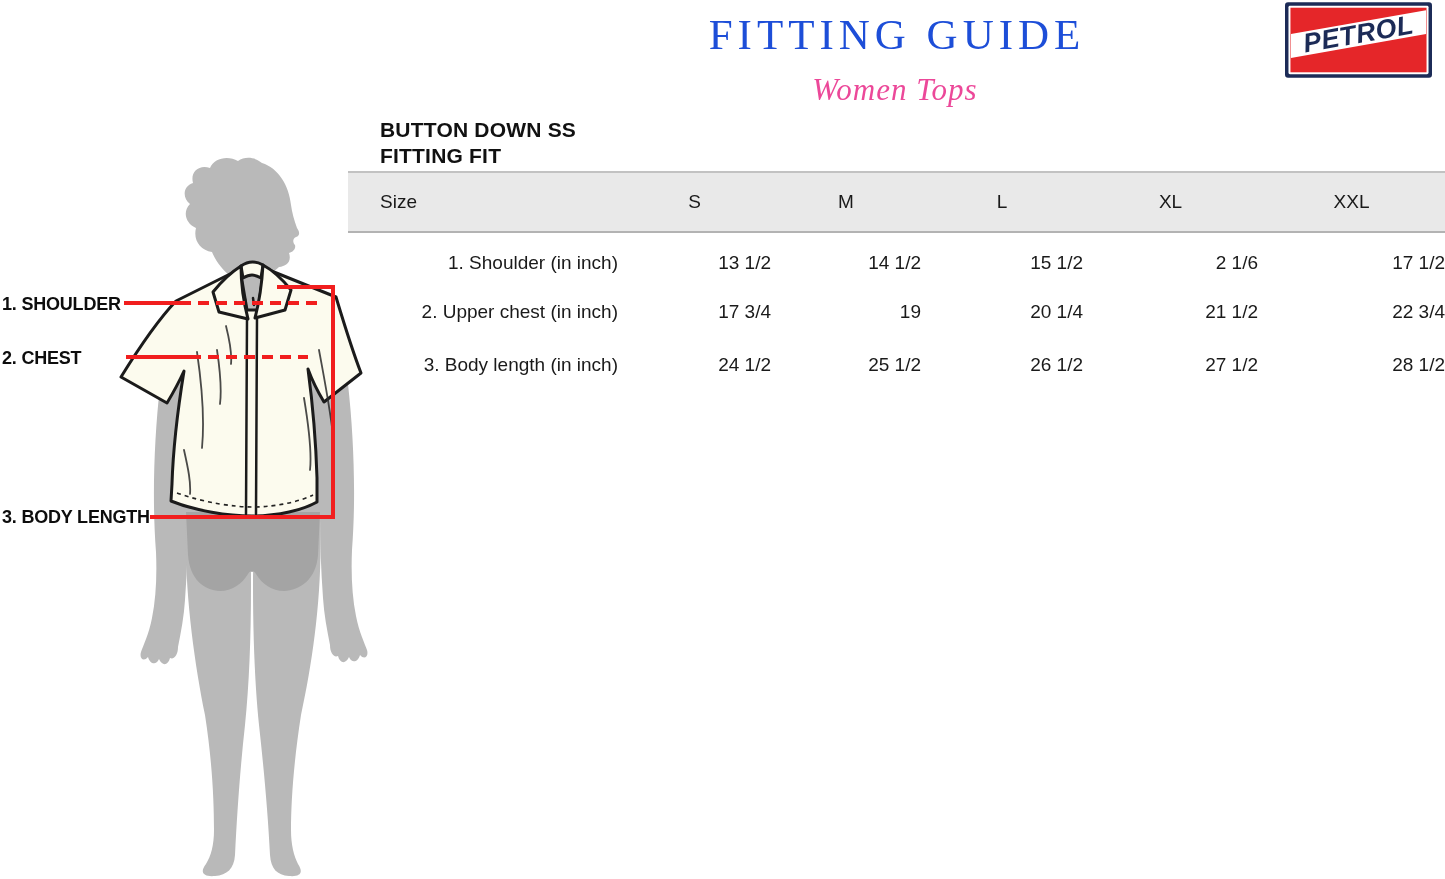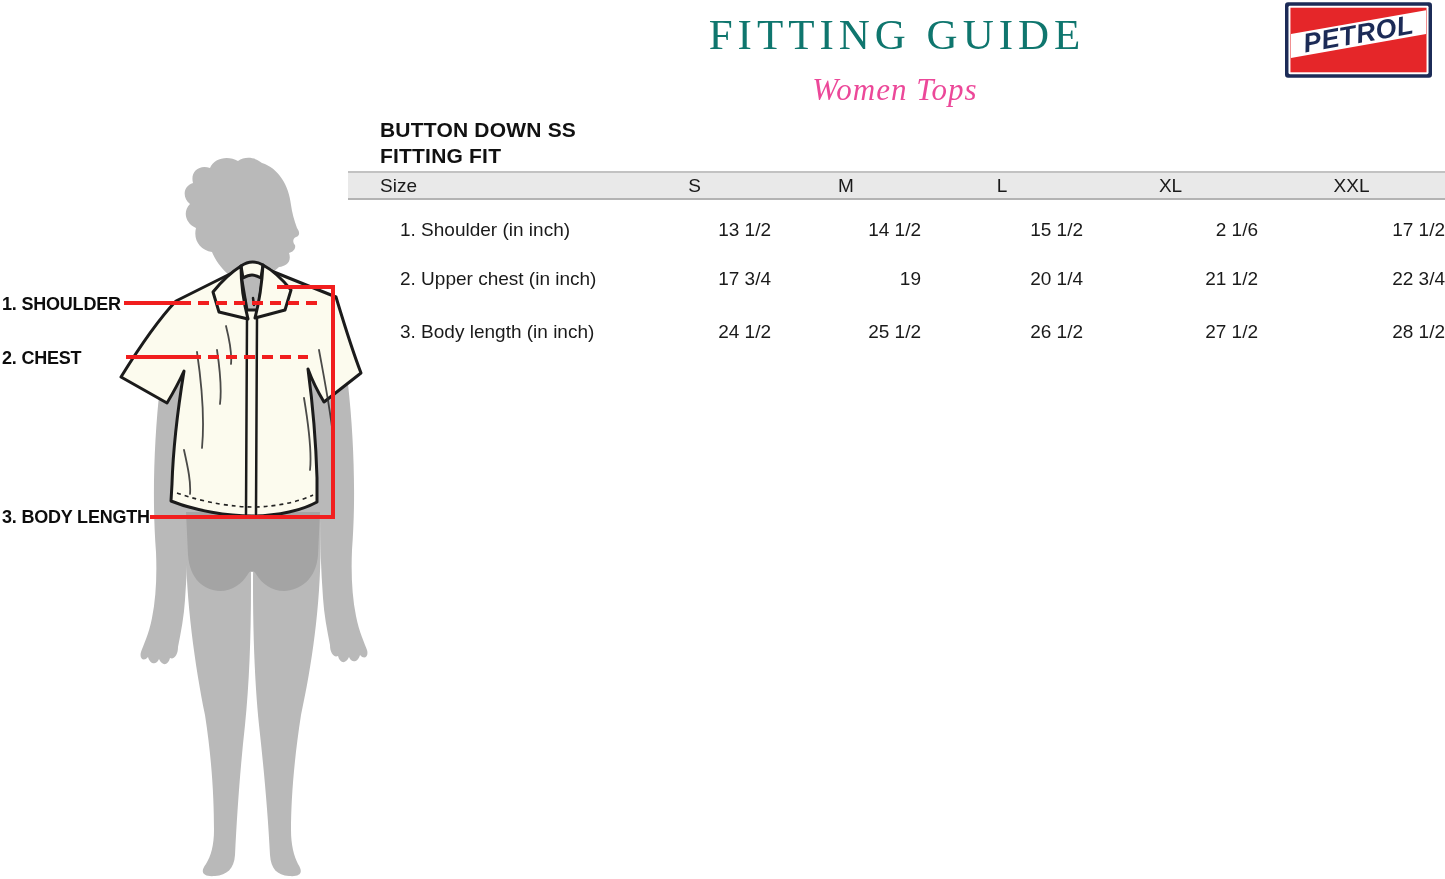--- a/index.html
+++ b/index.html
@@ -7,37 +7,37 @@
     --header-row-bg:#e9e9e9; --silhouette-gray:#b9b9b9; --shorts-gray:#a4a4a4;
     --shirt-fill:#fcfbee; --shirt-line:#1b1b1b; --text-dark:#1a1a1a;
   }
   *{margin:0;padding:0;box-sizing:border-box;}
   body{background:#fff;}
   .page{position:relative;width:1445px;height:879px;background:#fff;overflow:hidden;
         font-family:"Liberation Sans",sans-serif;color:var(--text-dark);}
 
   .title{position:absolute;left:897px;top:10px;transform:translateX(-50%);
          font-family:"Liberation Serif",serif;font-size:43px;letter-spacing:5px;
-         white-space:nowrap;color:#0f766e;}
+         white-space:nowrap;color:#1d4ed8;}
   .subtitle{position:absolute;left:895px;top:72px;transform:translateX(-50%);
          font-family:"Liberation Serif",serif;font-style:italic;font-size:31px;
          letter-spacing:1px;white-space:nowrap;color:#ec4899;}
 
   .logo{position:absolute;left:1285px;top:2px;width:147px;height:76px;}
 
   .product{position:absolute;left:380px;top:117px;font-size:21px;font-weight:bold;
            line-height:26px;letter-spacing:.2px;color:#111;}
 
   table.size-table{position:absolute;left:348px;top:171px;width:1097px;
            border-collapse:collapse;table-layout:fixed;font-size:19px;color:var(--text-dark);}
-  .size-table thead th{height:27px;background:var(--header-row-bg);font-weight:normal;
+  .size-table thead th{height:60px;background:var(--header-row-bg);font-weight:normal;
            border-top:2px solid #c2c2c2;border-bottom:2px solid #b3b3b3;text-align:center;}
   .size-table thead th.size-col{text-align:left;padding-left:32px;}
   .size-table tbody td{height:53px;text-align:right;vertical-align:middle;}
-  .size-table tbody td.rlabel{text-align:left;padding-left:52px;margin-top:21px;}
+  .size-table tbody td.rlabel{text-align:right;padding-left:52px;margin-top:21px;}
   .size-table tbody tr:first-child td{padding-top:8px;}
 
   .mlabel{position:absolute;left:2px;font-size:18px;font-weight:bold;color:#0d0d0d;
           white-space:nowrap;letter-spacing:-0.2px;}
   .rl{position:absolute;background:var(--accent-red);z-index:5;}
   .rl.dash{background:repeating-linear-gradient(to right,var(--accent-red) 0 11px,transparent 11px 18px);}
 
   .figure-svg{position:absolute;left:0;top:0;width:380px;height:879px;z-index:1;}
   .sil{fill:var(--silhouette-gray);}
   .shorts{fill:var(--shorts-gray);}

